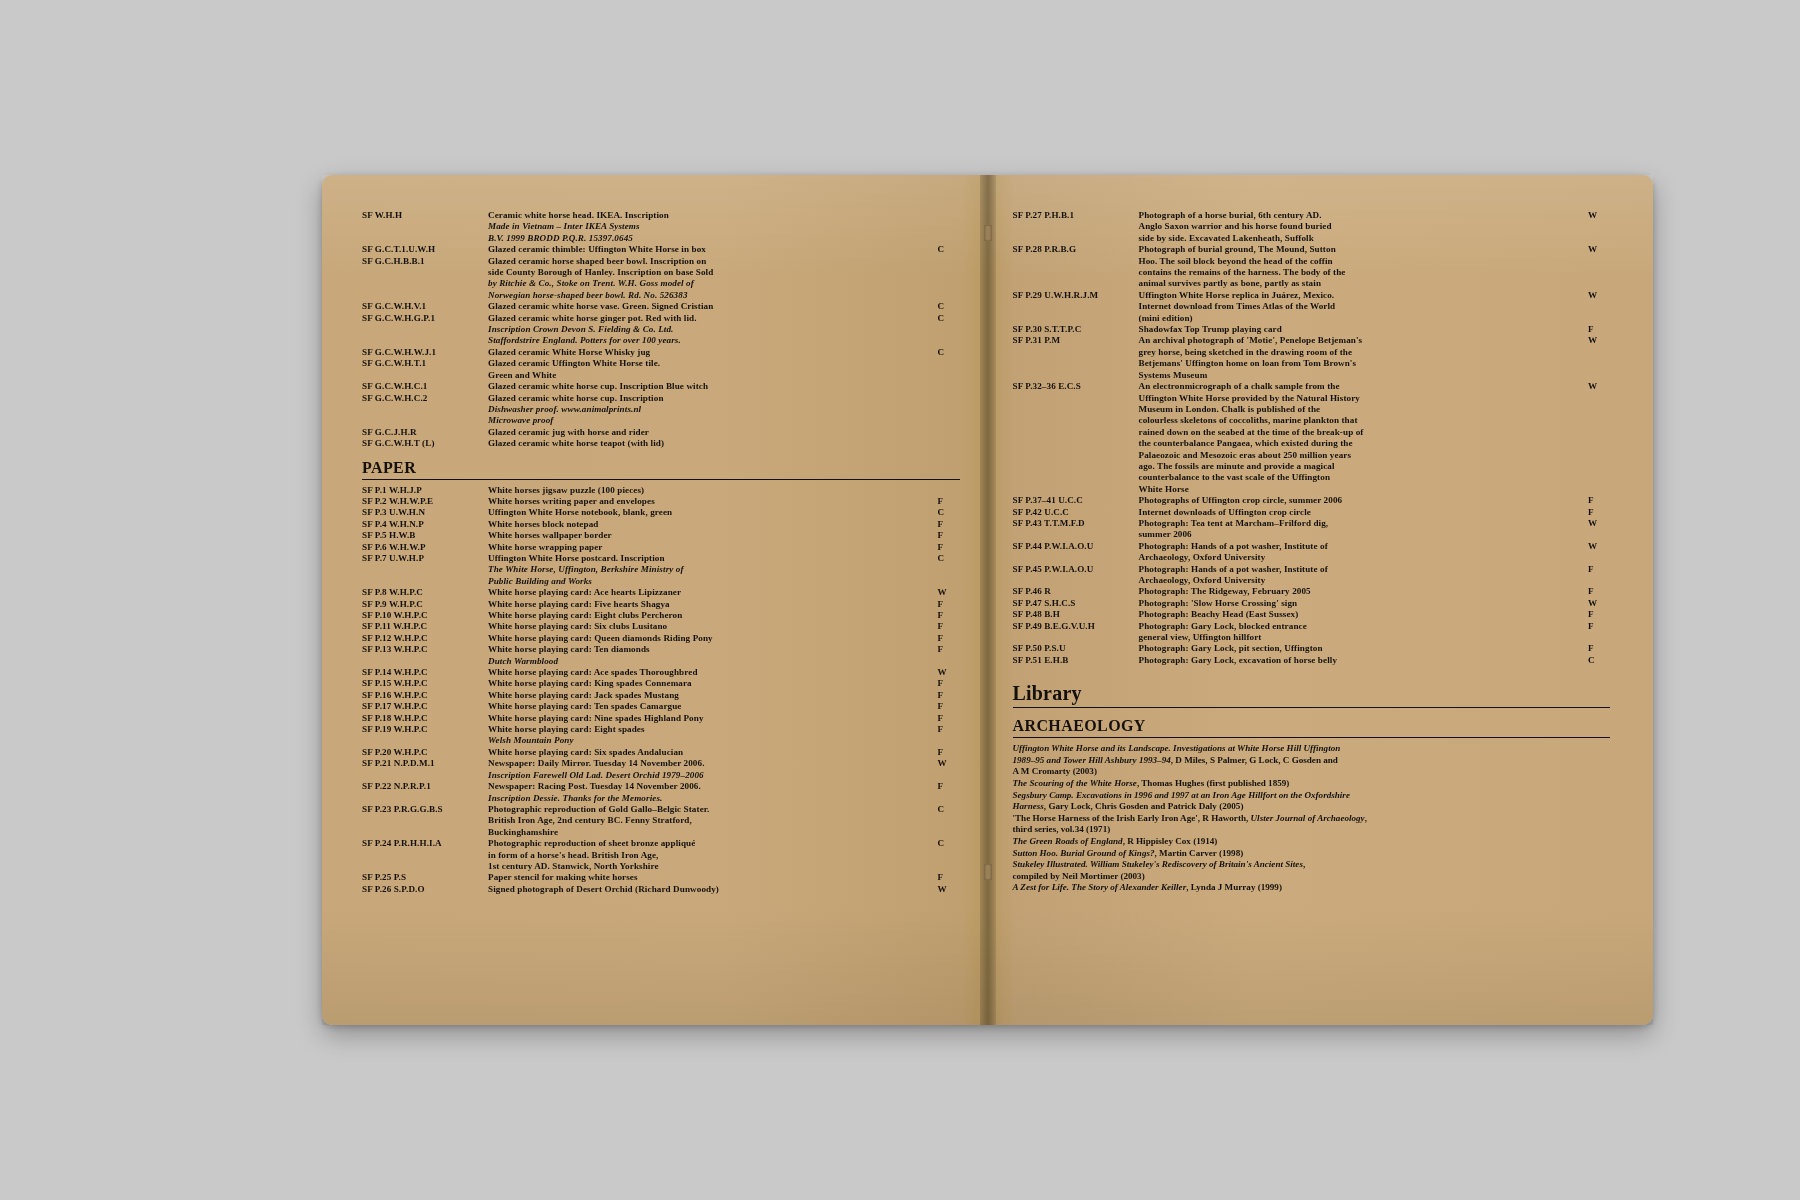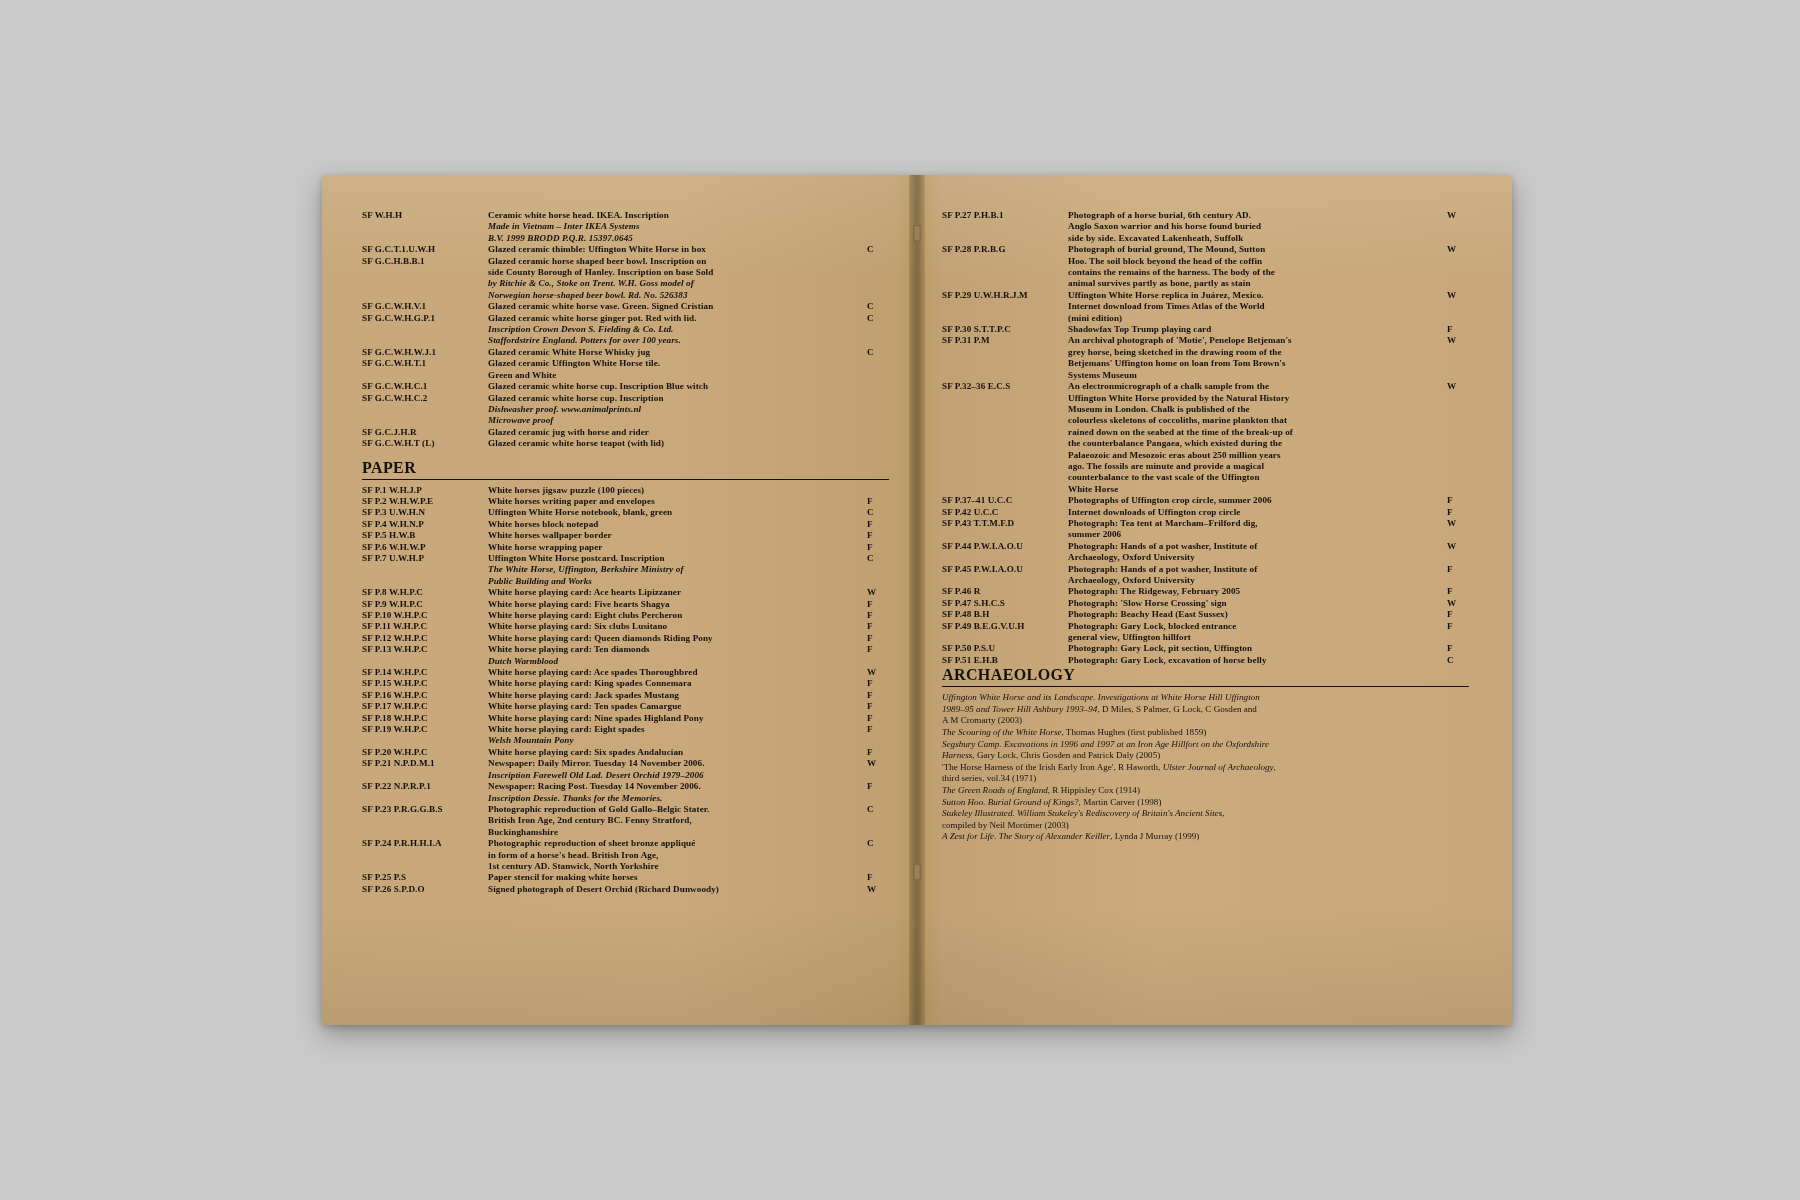--- a/index.html
+++ b/index.html
@@ -8,24 +8,24 @@
     background:#c9c9c9;
     font-family:"Liberation Serif", serif;
     overflow:hidden;
   }
   .stage{position:relative;width:1800px;height:1200px;}
 
   
   .spread{
     position:absolute;
     left:322px;top:175px;
-    width:1190px;height:850px;
+    width:1331px;height:850px;
     background:linear-gradient(90deg,#c8a87a 0%, #c9a97b 30%, #c0a070 48%, #b9995f 50%, #c2a275 52%, #cbab7d 70%, #c8a87a 100%);
     box-shadow:0 10px 26px rgba(0,0,0,.28), 0 2px 6px rgba(0,0,0,.2);
-    border-radius:2px;
+    border-radius:10px;
   }
   .spread:before{
     
     content:"";position:absolute;inset:0;
     background:linear-gradient(180deg, rgba(255,255,255,.10) 0%, rgba(255,255,255,0) 12%, rgba(0,0,0,0) 86%, rgba(0,0,0,.07) 100%);
     pointer-events:none;
   }
   .gutter{
     position:absolute;left:50%;top:0;width:16px;height:100%;
     transform:translateX(-50%);
@@ -61,21 +61,21 @@
 
   
   .sec-head{
     font-size:16px;font-weight:bold;letter-spacing:.4px;
     border-bottom:1.3px solid #14110d;padding-bottom:2px;margin-bottom:5px;
   }
   .lib-title{
     font-size:20px;font-weight:bold;letter-spacing:.2px;
     border-bottom:1.5px solid #14110d;padding-bottom:2px;margin:16px 0 9px 0;
   }
-  .biblio{font-size:9.1px;line-height:11.6px;font-weight:normal;}
+  .biblio{font-size:9.1px;line-height:11.6px;font-weight:bold;}
   .biblio div{margin:0;}
 </style>
 </head>
 <body>
 
 <div class="stage">
   <div class="spread">
 
     <div class="page left">
       <div class="rows" id="left-entries">
@@ -567,20 +567,21 @@
             <div class="code">SF P.50 P.S.U</div>
             <div class="desc"><span>Photograph: Gary Lock, pit section, Uffington</span></div>
             <div class="mark">F</div>
           </div>
           <div class="row">
             <div class="code">SF P.51 E.H.B</div>
             <div class="desc"><span>Photograph: Gary Lock, excavation of horse belly</span></div>
             <div class="mark">C</div>
           </div>
         </div>
+      <div class="lib-title">Library</div>
       <div class="sec-head">ARCHAEOLOGY</div>
       <div class="biblio" id="right-biblio">
           <div><span class="i">Uffington White Horse and its Landscape. Investigations at White Horse Hill Uffington</span></div>
           <div><span class="i">1989–95 and Tower Hill Ashbury 1993–94</span><span>, D Miles, S Palmer, G Lock, C Gosden and</span></div>
           <div><span>A M Cromarty (2003)</span></div>
           <div><span class="i">The Scouring of the White Horse</span><span>, Thomas Hughes (first published 1859)</span></div>
           <div><span class="i">Segsbury Camp. Excavations in 1996 and 1997 at an Iron Age Hillfort on the Oxfordshire</span></div>
           <div><span class="i">Harness</span><span>, Gary Lock, Chris Gosden and Patrick Daly (2005)</span></div>
           <div><span>'The Horse Harness of the Irish Early Iron Age', R Haworth, </span><span class="i">Ulster Journal of Archaeology</span><span>,</span></div>
           <div><span>third series, vol.34 (1971)</span></div>

